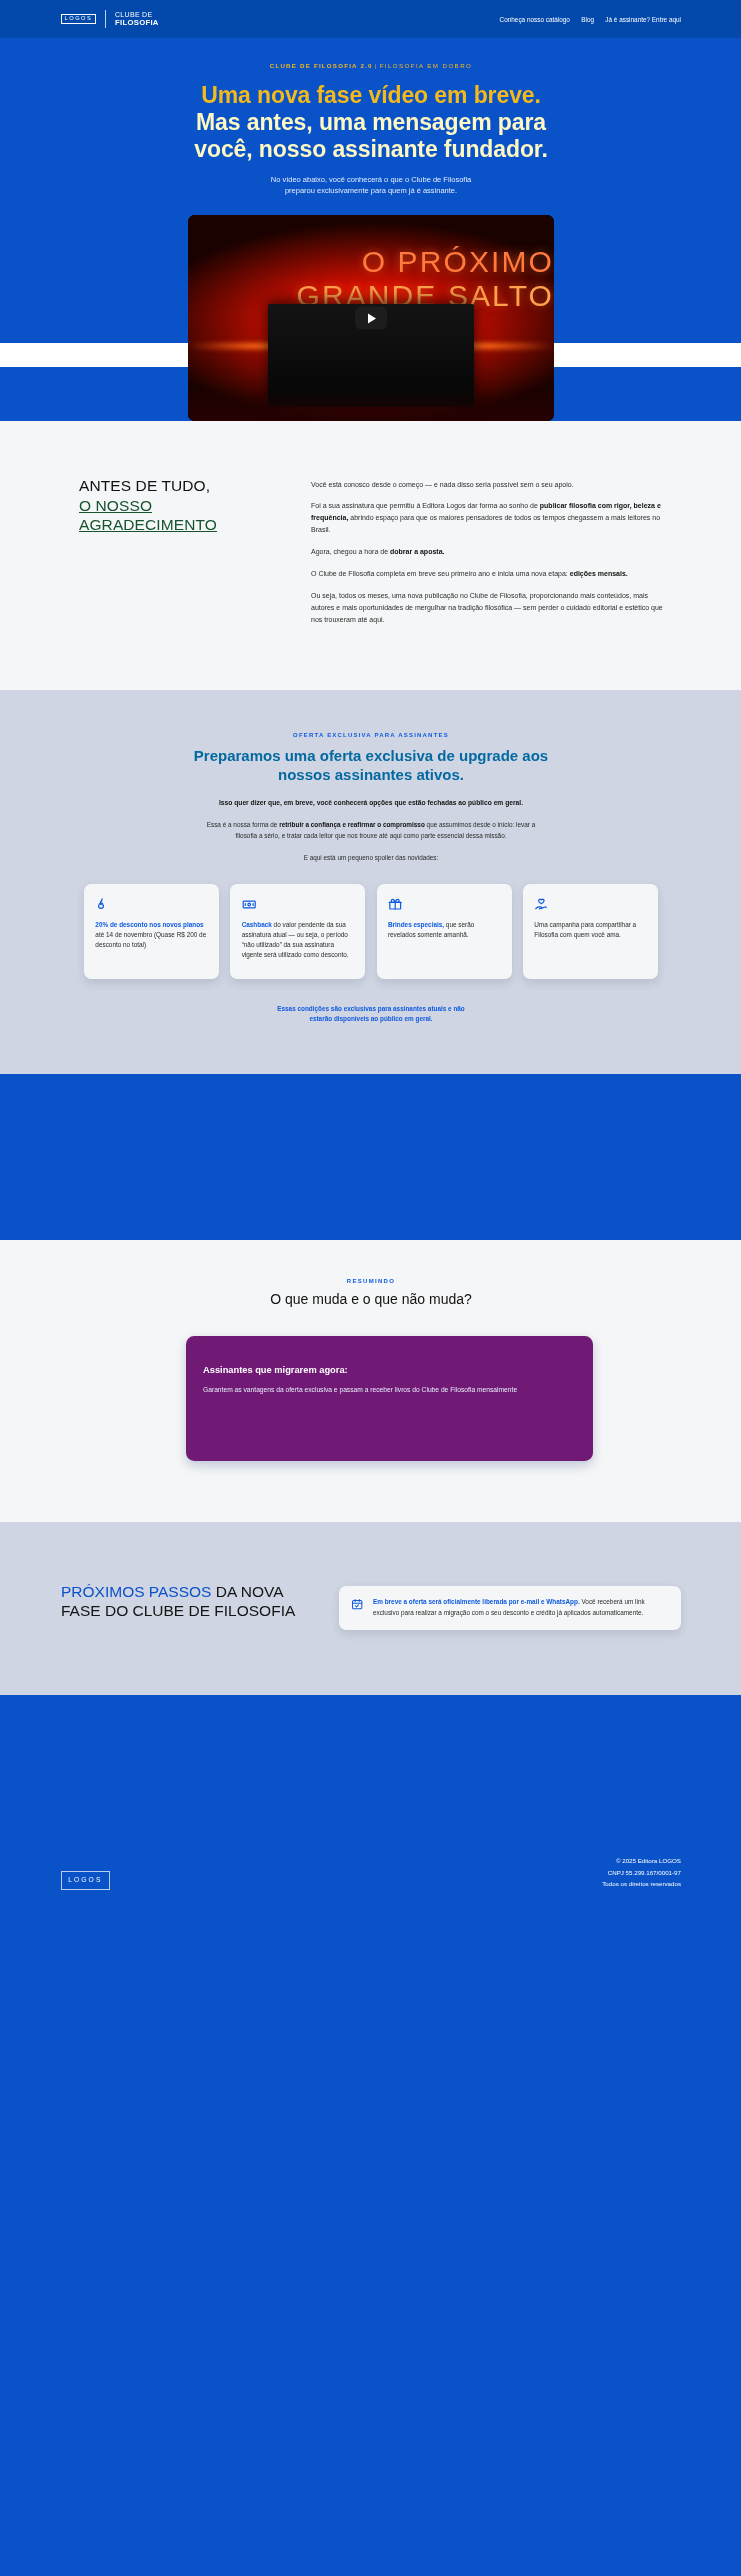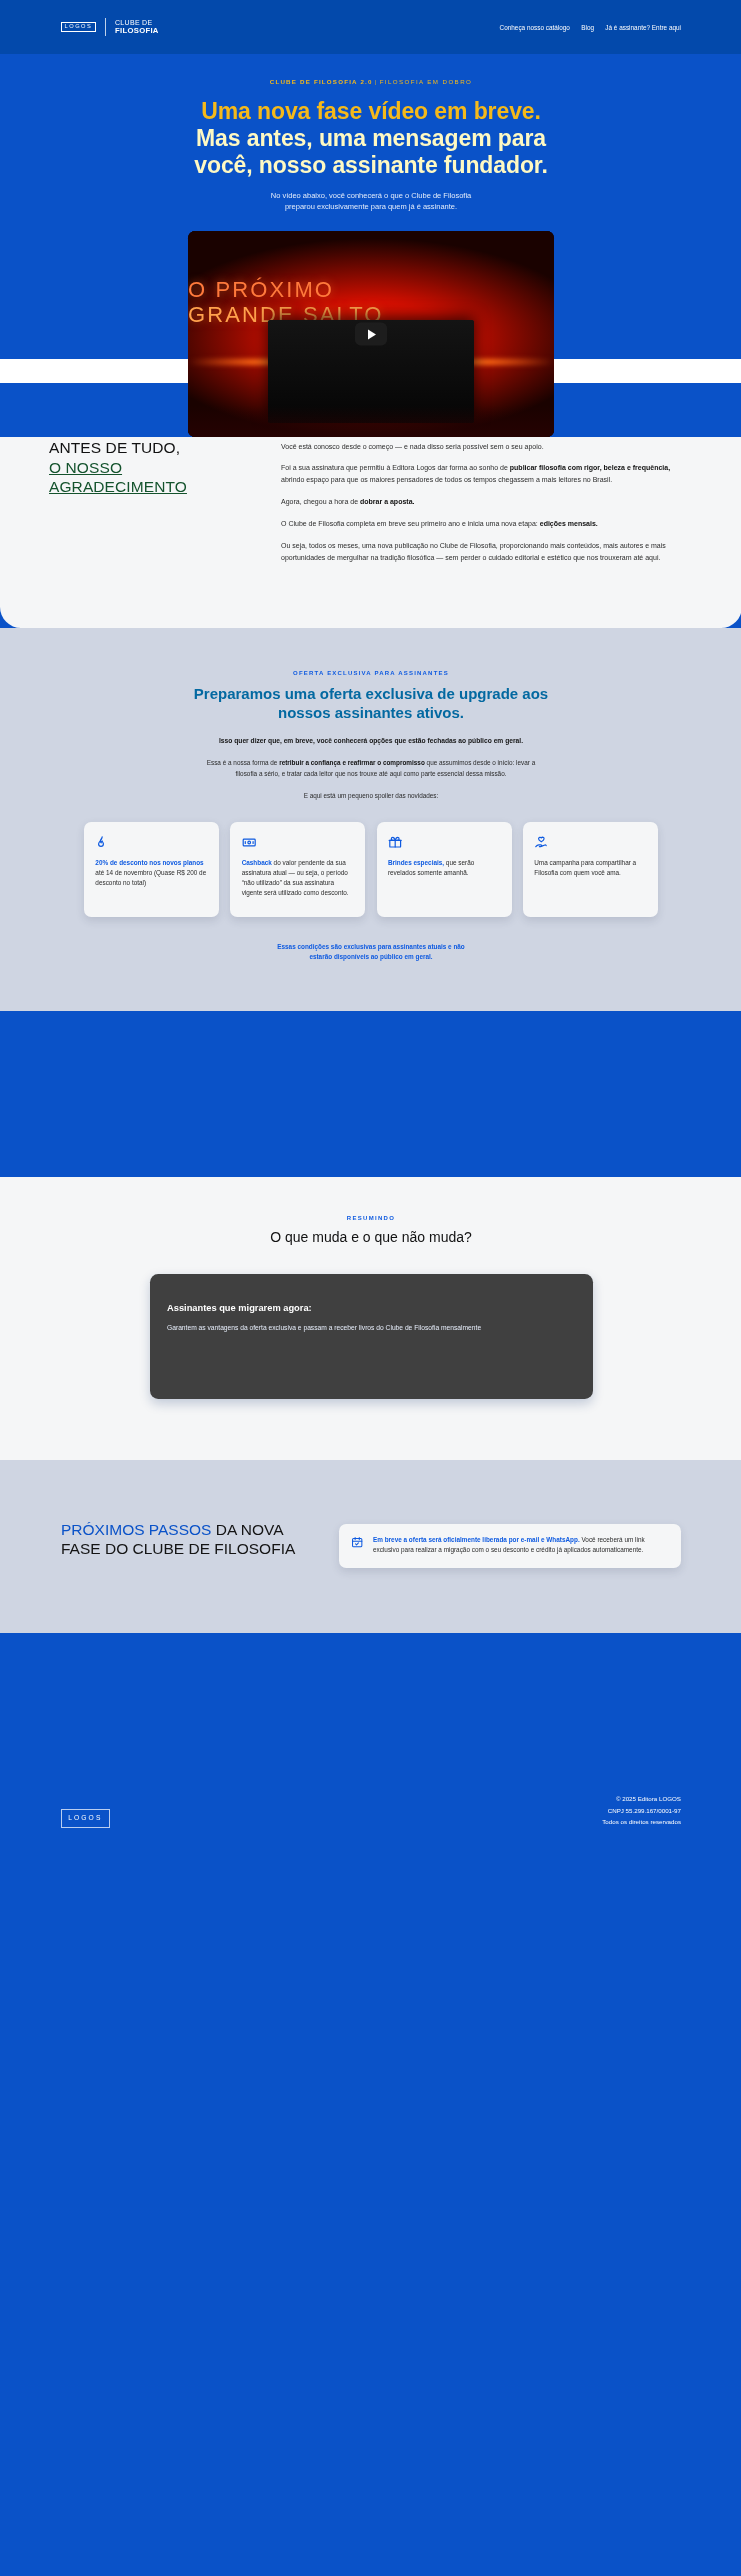--- a/index.html
+++ b/index.html
@@ -7,21 +7,21 @@
   html, body { width: 742px; }
   body {
     font-family: "Liberation Sans", sans-serif;
     background: #0a52c8;
     color: #1a1a1a;
     -webkit-font-smoothing: antialiased;
   }
 
   
   .site-header {
-    height: 54px;
+    height: 38px;
     background: #0349ab;
     display: flex;
     align-items: center;
     justify-content: space-between;
     padding: 0 61px 0 61px;
   }
   .brand { display: flex; align-items: center; gap: 9.3px; }
   .logo-box {
     border: 1px solid #ffffff;
     padding: 1.5px 2.6px 1px 2.6px;
@@ -101,23 +101,23 @@
   }
   .video-floorglow {
     position: absolute;
     left: 0; right: 0; top: 62%;
     height: 6.2px;
     background: linear-gradient(90deg, rgba(255,60,0,0) 0%, #ff6a14 18%, #ffb347 50%, #ff6a14 82%, rgba(255,60,0,0) 100%);
     filter: blur(2.6px);
   }
   .video-title {
     position: absolute;
-    top: 47px; left: 0; right: 0;
-    text-align: left;
-    font-size: 22px;
+    top: 30px; left: 0; right: 0;
+    text-align: right;
+    font-size: 30px;
     letter-spacing: 2.1px;
     line-height: 1.12;
     font-weight: 300;
     color: #ff7a3c;
     text-shadow: 0 0 8.2px rgba(255,120,40,.55);
   }
   .video-title .l2 { color: #ffa24d; }
   .video-pedestal {
     position: absolute;
     left: 50%; transform: translateX(-50%);
@@ -154,24 +154,24 @@
     height: 46px;
     background: linear-gradient(180deg, #0a52c8 0%, #0a52c8 48%, #ffffff 48%, #ffffff 100%);
     margin-top: -100px;
     position: relative;
     z-index: 1;
   }
 
   
   .thanks {
     background: #f5f6f7;
-    padding: 55px 49px 64px;
+    padding: 55px 79px 64px;
     display: flex;
     gap: 36px;
-    border-radius: 21px;
+    margin-top: 54px;
   }
   .thanks-left { width: 196px; flex: 0 0 196px; }
   .thanks-left h2 {
     font-size: 15.5px;
     font-weight: 400;
     line-height: 1.24;
     letter-spacing: 0.1px;
   }
   .thanks-left h2 .dark { color: #111111; display:block; }
   .thanks-left h2 .blue { color: #14532d; font-weight: 500; display:block;text-decoration:underline; }
@@ -291,21 +291,21 @@
     text-align: left;
     min-height: 125px;
   }
   .sum-card h3 {
     font-size: 9.3px;
     font-weight: 700;
     line-height: 1.3;
     margin-bottom: 9.3px;
   }
   .sum-card p { font-size: 6.7px; line-height: 1.6; }
-  .sum-card.blue { background: #404040; box-shadow: 0 4.1px 10.3px rgba(20,50,110,.22); }
+  .sum-card.blue { background: #701a75; box-shadow: 0 4.1px 10.3px rgba(20,50,110,.22); margin-left: 36px; }
   .sum-card.blue h3 { color: #ffffff; }
   .sum-card.blue p { color: #e7eefb; }
   .sum-card.grey { background: #cfd5e2; box-shadow: 0 4.1px 10.3px rgba(60,70,100,.14); }
   .sum-card.grey h3 { color: #14181f; }
   .sum-card.grey p { color: #2b3038; }
 
   
   .next {
     background: #cfd5e2;
     padding: 60px 61px 65px;

